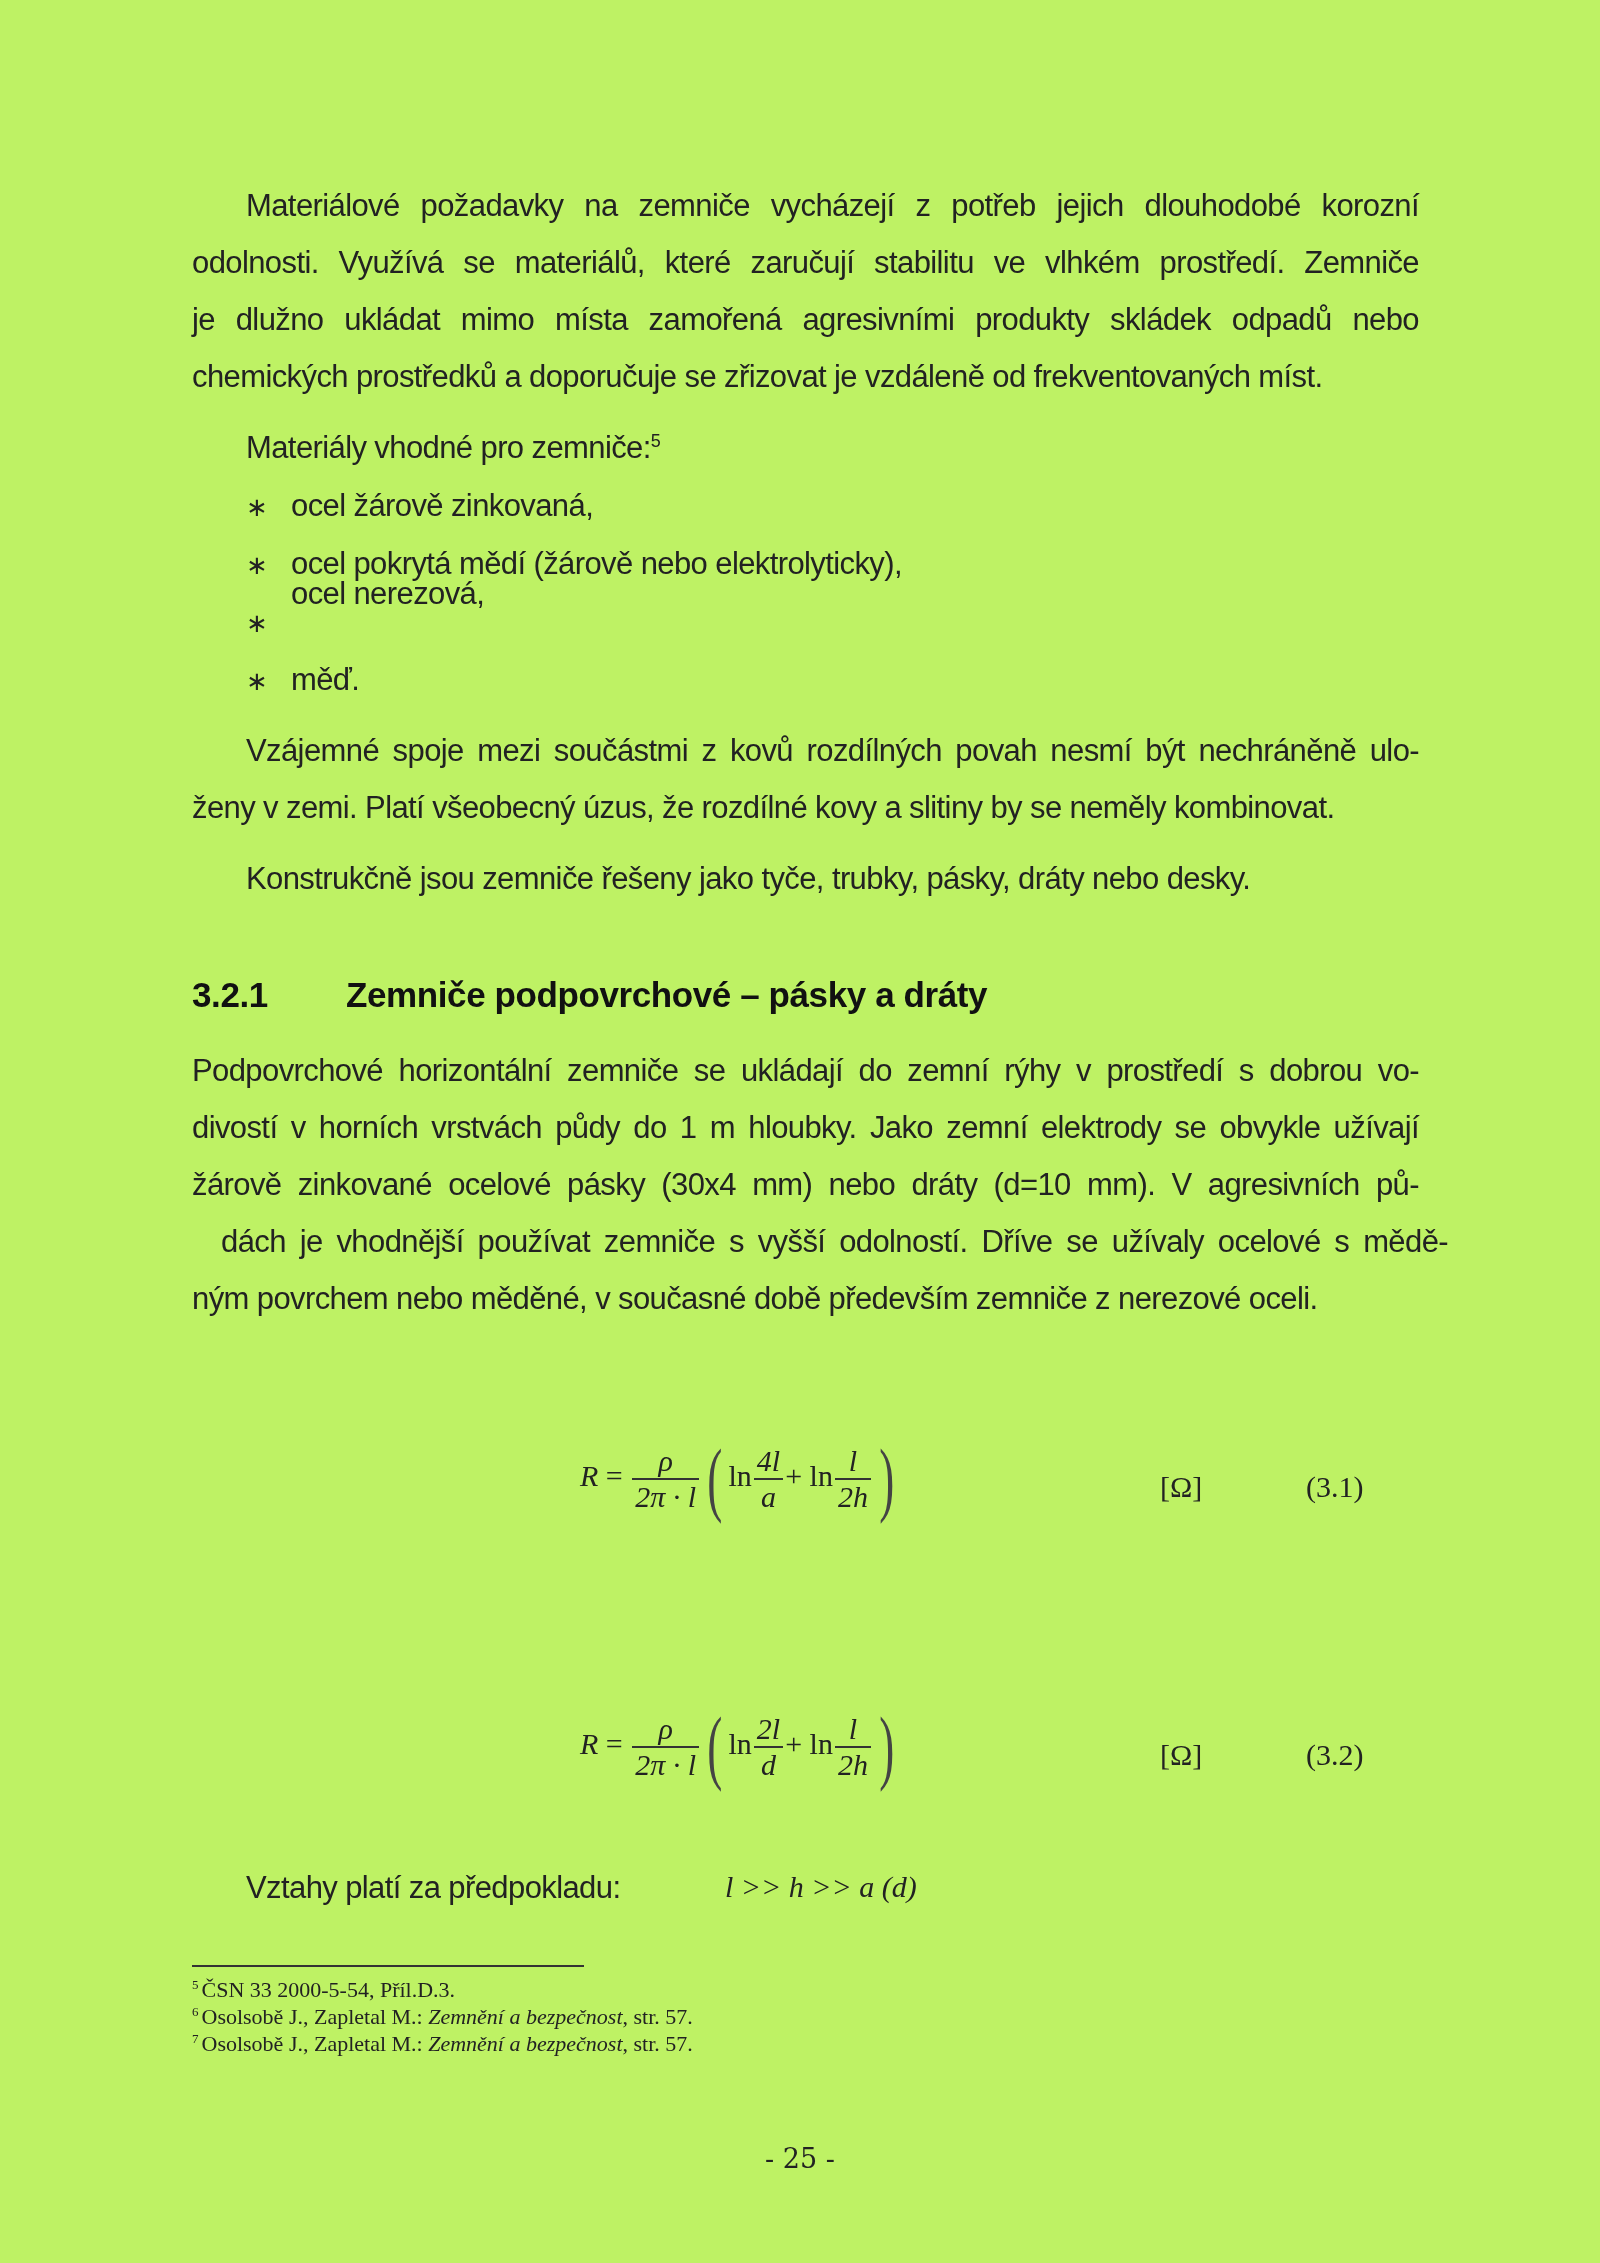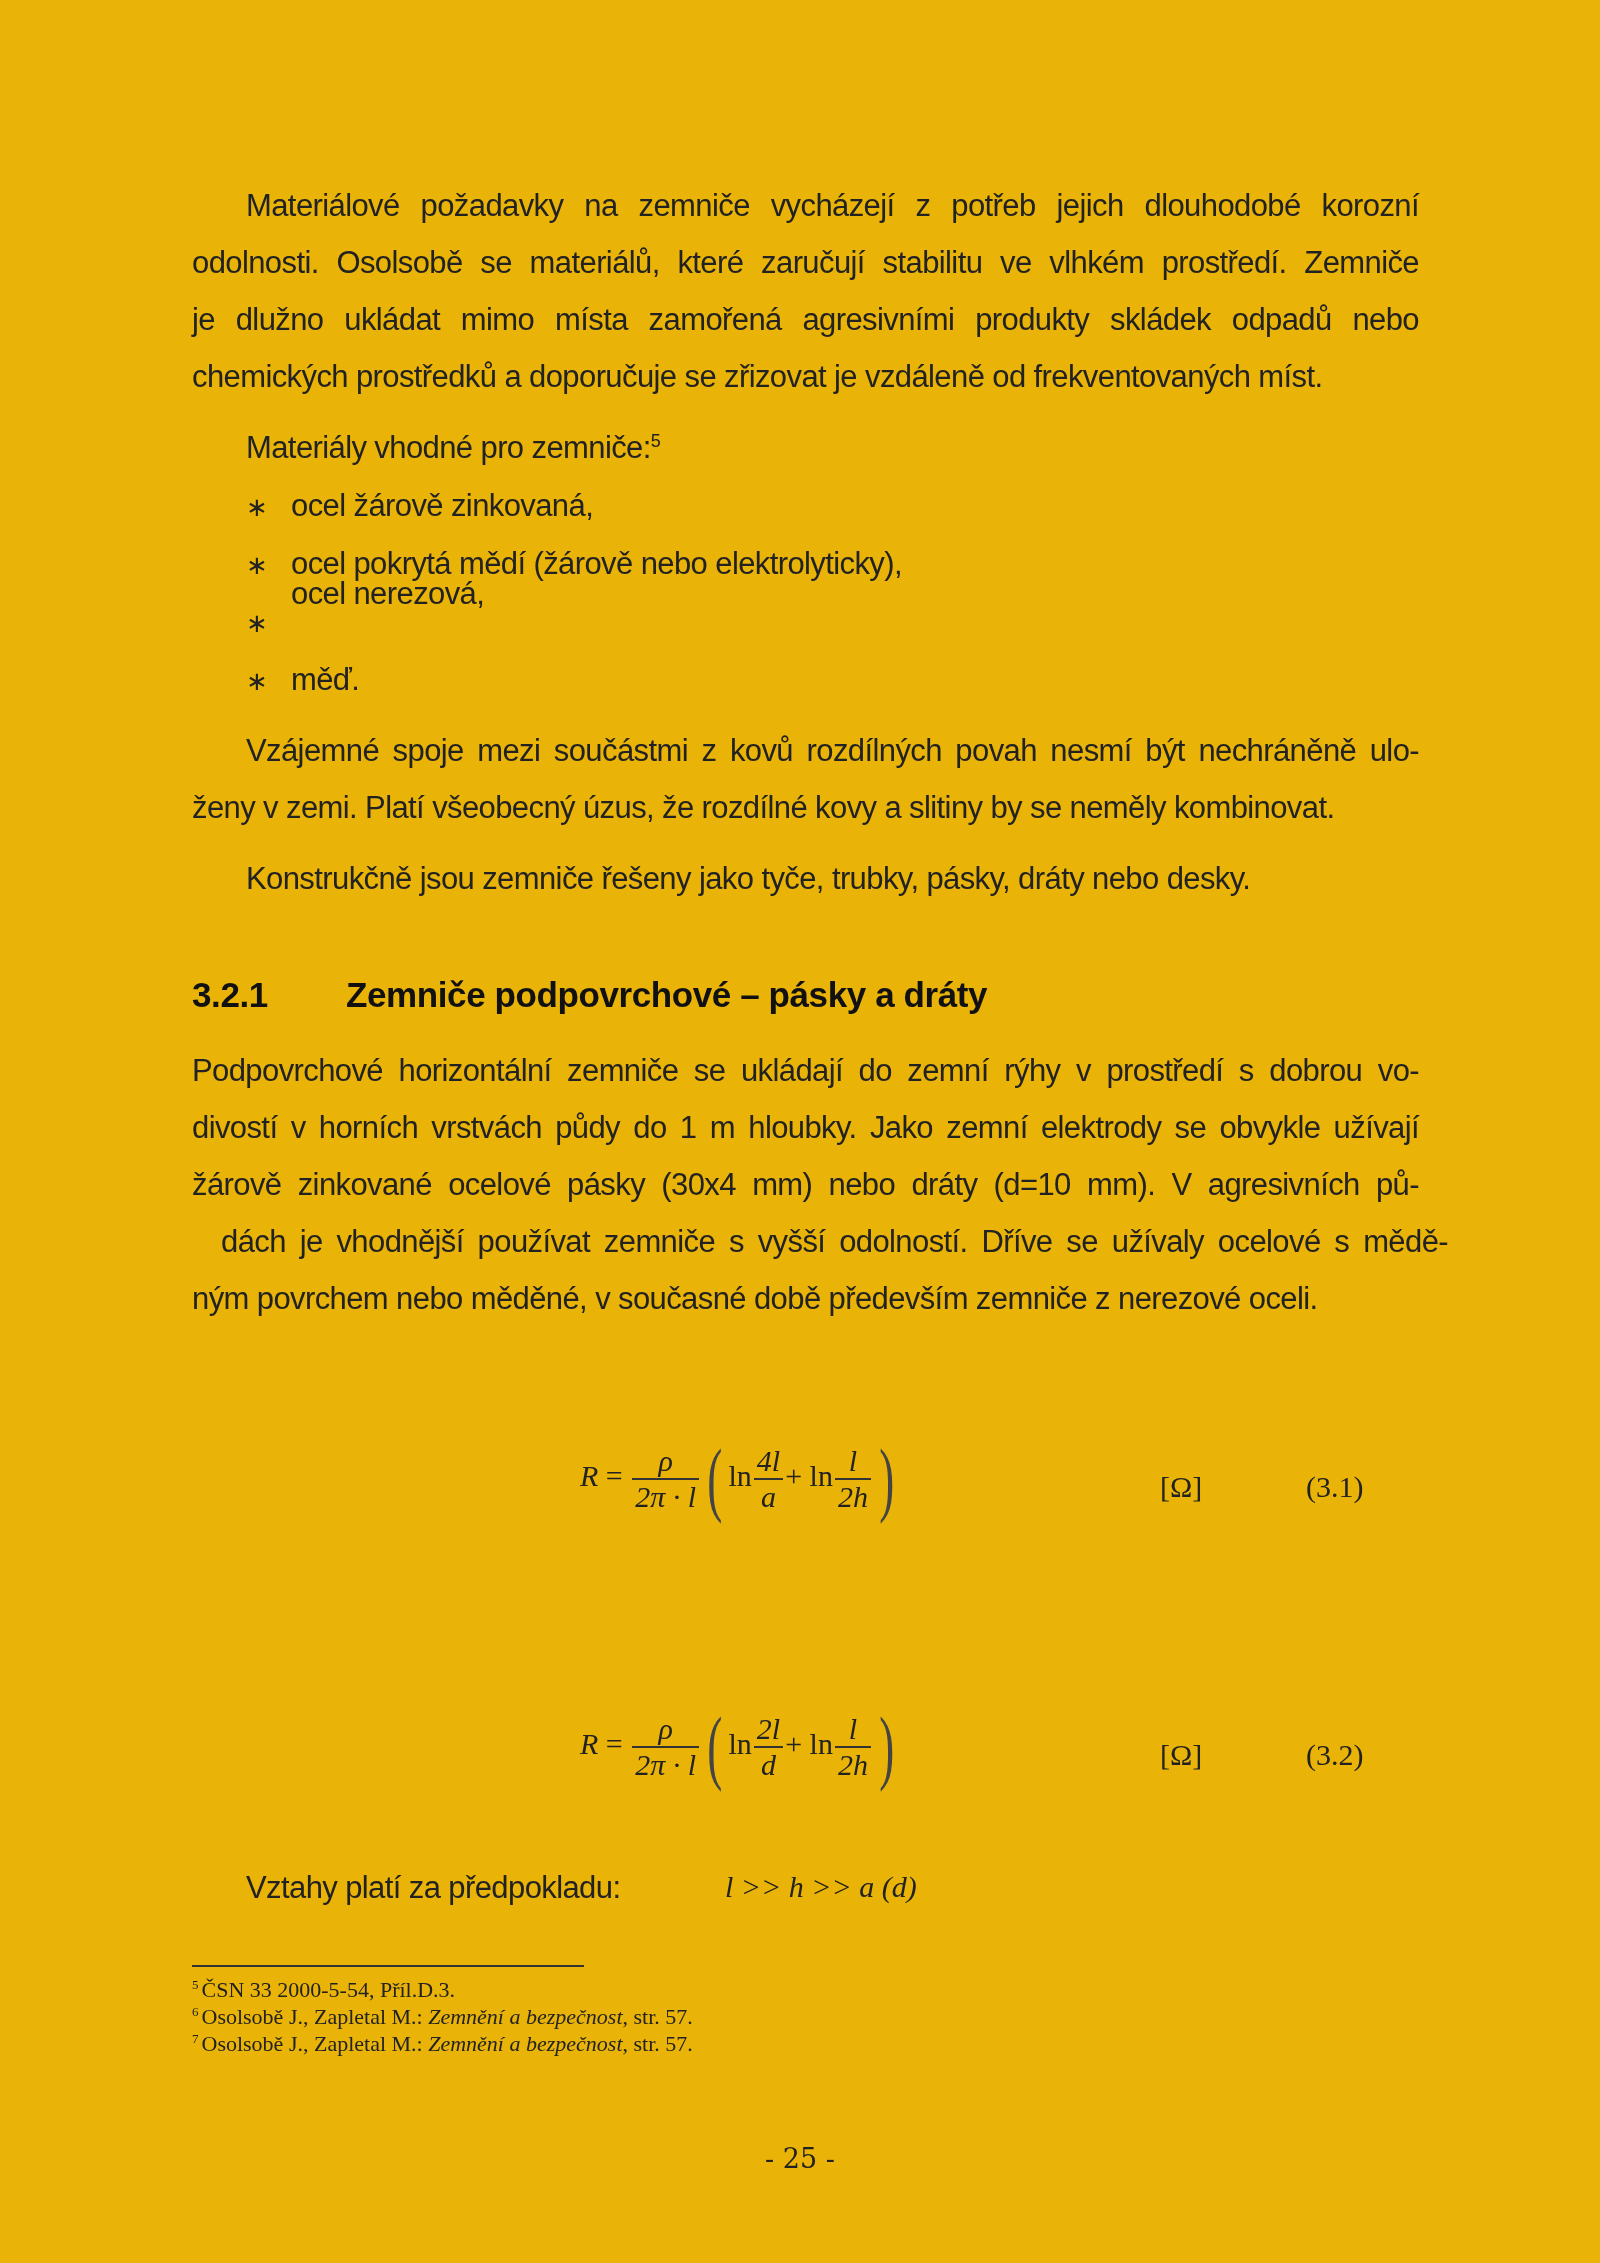--- a/index.html
+++ b/index.html
@@ -1,17 +1,17 @@
 <!DOCTYPE html>
 <html><head>
   <meta charset="utf-8">
   <style>
     html, body { margin: 0; padding: 0; background: #ffffff; }
     body { width: 1600px; height: 2263px; position: relative; overflow: hidden; color: #1a1a1a; }
-    .page { position: absolute; left: 0; top: 0; width: 1600px; height: 2263px; background: #eab308; }
+    .page { position: absolute; left: 0; top: 0; width: 1600px; height: 2263px; background: #bef264; }
     .txt { font-family: "Liberation Sans", sans-serif; font-size: 31px; letter-spacing: -0.6px; position: absolute; white-space: nowrap; color: #222; transform-origin: left top; }
     .body-line { left: 192px; }
     .indent { left: 246px; }
     .just { text-align: justify; text-align-last: justify; width: 1227px; white-space: normal; }
     .sup { font-size: 18px; vertical-align: super; line-height: 0; }
     .bullet { position: absolute; left: 246px; font-family: "DejaVu Sans", sans-serif; font-size: 26px; color: #222; }
     .bullet-text { left: 291px; }
     .heading { position: absolute; left: 192px; top: 975px; font-family: Liberation Sans, sans-serif; font-weight: bold; font-size: 35px; color: #111; letter-spacing: -0.4px; }
     .heading .num { display: inline-block; width: 154px; }
     .formula { position: absolute; font-family: "Liberation Serif", serif; font-size: 30px; color: #222; }
@@ -28,21 +28,21 @@
     .page-number { position: absolute; left: 0; width: 1600px; top: 2143px; text-align: center; font-family: "DejaVu Serif", serif; font-size: 27px; color: #222; }
     b.bi { font-weight: bold; font-style: italic; }
   </style>
 </head>
 <body>
 
 <div class="page">
 
   <div>
     <div class="txt indent just" style="top:188px; width:1173px;">Materiálové požadavky na zemniče vycházejí z potřeb jejich dlouhodobé korozní</div>
-    <div class="txt body-line just" style="top:245px;">odolnosti. Osolsobě se materiálů, které zaručují stabilitu ve vlhkém prostředí. Zemniče</div>
+    <div class="txt body-line just" style="top:245px;">odolnosti. Využívá se materiálů, které zaručují stabilitu ve vlhkém prostředí. Zemniče</div>
     <div class="txt body-line just" style="top:302px;">je dlužno ukládat mimo místa zamořená agresivními produkty skládek odpadů nebo</div>
     <div class="txt body-line" style="top:359px;">chemických prostředků a doporučuje se zřizovat je vzdáleně od frekventovaných míst.</div>
   </div>
 
   <div>
     <div class="txt indent" style="top:430px;"><span>Materiály vhodné pro zemniče:</span><span class="sup">5</span></div>
 
     <span class="bullet" style="top:492px;">∗</span>
     <div class="txt bullet-text" style="top:488px;text-align:center;">ocel žárově zinkovaná,</div>
 

